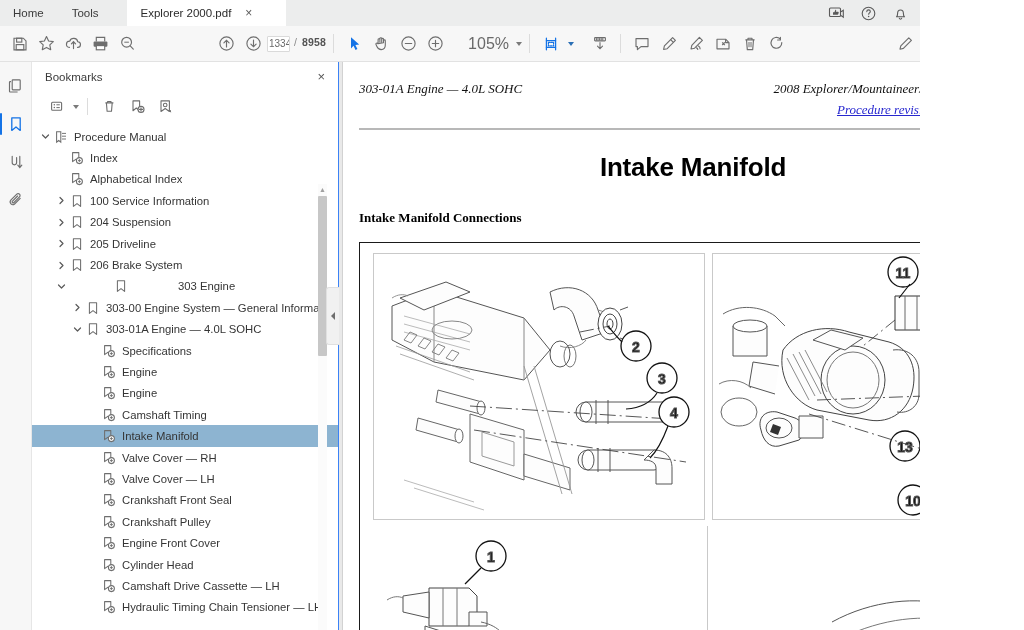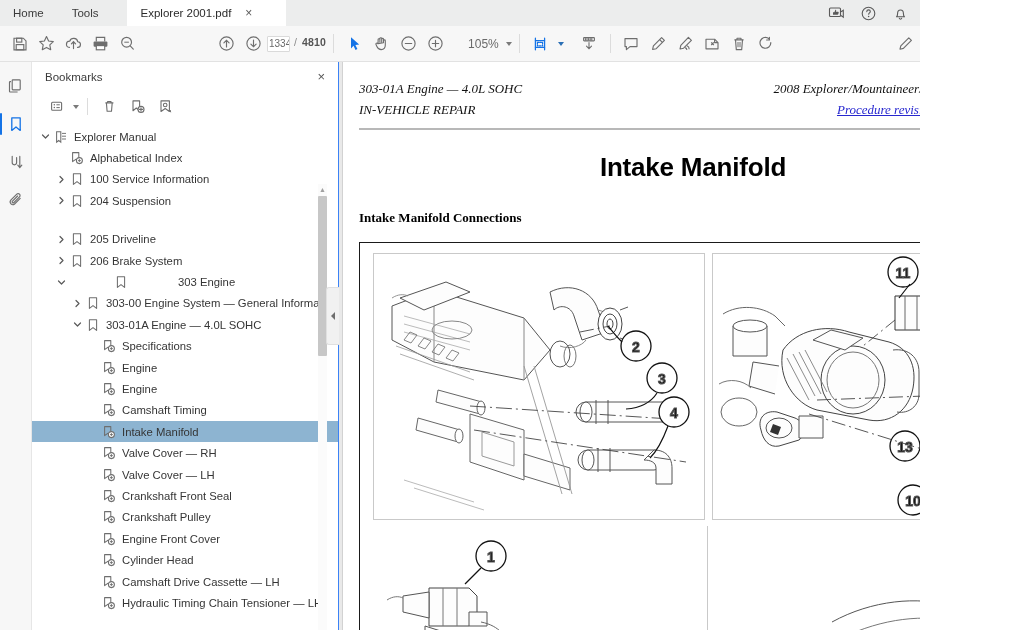--- a/index.html
+++ b/index.html
@@ -30,21 +30,21 @@
   .tb-btn svg{display:block;}
   .sep{width:1px;height:19px;background:#dcdcdc;margin:0 7px;flex:none;}
   .pagebox{display:flex;align-items:flex-start;font-size:10.5px;color:#6a6a6a;white-space:nowrap;}
   .page-cur{
     width:23px;height:16px;border:1px solid #dadada;background:#fff;border-radius:1px;
     font-size:10px;color:#6a6a6a;text-align:left;padding:0 1px;overflow:hidden;
     display:flex;align-items:center;box-sizing:border-box;
   }
   .page-total{margin-left:5px;font-size:10.5px;color:#555;font-weight:bold;letter-spacing:.2px;}
   .page-slash{margin-left:4px;color:#8a8a8a;}
-  .zoomval{font-size:12px;color:#6a6a6a;margin-left:3px;}
+  .zoomval{font-size:16px;color:#6a6a6a;margin-left:3px;}
   .caret{width:0;height:0;border-left:3.5px solid transparent;border-right:3.5px solid transparent;border-top:4px solid #7a7a7a;margin-left:7px;}
   .caret.blue{border-top-color:#2a6fb5;margin-left:4px;}
 
   
   .body{flex:1;display:flex;min-height:0;position:relative;}
 
   
   .rail{width:31px;background:#f7f7f7;border-right:1px solid #e6e6e6;padding-top:11px;display:flex;flex-direction:column;align-items:center;gap:12px;flex:none;}
   .rail-btn{width:26px;height:26px;display:flex;align-items:center;justify-content:center;cursor:pointer;position:relative;}
   .rail-btn.active::before{content:"";position:absolute;left:-3px;top:2px;bottom:2px;width:2px;background:#1473e6;border-radius:1px;}
@@ -106,21 +106,21 @@
 </style>
 </head>
 <body>
 
 <div class="app">
 
   <div class="tabbar">
     <div class="menu-item">Home</div>
     <div class="menu-item">Tools</div>
     <div class="doc-tab">
-      <span class="tab-title">Explorer 2001.pdf</span>
+      <span class="tab-title">Explorer 2000.pdf</span>
       <span class="tab-close">×</span>
     </div>
     <div class="tabbar-right">
       <span class="ic">
         <svg width="17" height="17" viewBox="0 0 17 17" fill="none" stroke="#5a5a5a" stroke-width="1.1">
           <rect x="1.5" y="3" width="11" height="8.5" rx="1"></rect>
           <path d="M13 10.5l2.3 1.6V5.2L13 6.8" fill="none"></path>
           <path d="M5 9.5V7.2h1.4l1-2.4c.5-.1.9.2.8.8l-.3 1.2h2.1c.5 0 .8.4.7.9l-.5 1.6c-.1.3-.3.5-.7.5H5z" fill="#5a5a5a" stroke="none"></path>
         </svg>
       </span>
@@ -187,21 +187,21 @@
     <div class="tb-btn">
       <svg width="19" height="19" viewBox="0 0 19 19" fill="none" stroke="#6e6e6e" stroke-width="1.15" stroke-linecap="round">
         <circle cx="9.5" cy="9.5" r="6.6"></circle>
         <path d="M9.5 6v6.7M6.9 10.2l2.6 2.6 2.6-2.6"></path>
       </svg>
     </div>
 
     <div class="pagebox">
       <div class="page-cur">1334</div>
       <span class="page-slash">/</span>
-      <span class="page-total">4810</span>
+      <span class="page-total">8958</span>
     </div>
 
     <div class="sep"></div>
 
     <div class="tb-btn">
       <svg width="19" height="19" viewBox="0 0 19 19">
         <path d="M6 3.3l8.2 7.1-3.8.5 2 4.2-1.9.9-2-4.3-2.5 2.8z" fill="#1473e6"></path>
       </svg>
     </div>
     <div class="tb-btn">
@@ -366,21 +366,32 @@
               <svg width="9" height="9" viewBox="0 0 9 9" fill="none" stroke="#5a5a5a" stroke-width="1.2" stroke-linecap="round" stroke-linejoin="round">
                 <path d="M1.5 3l3 3 3-3"></path>
               </svg>
             </span>
             <span class="bm-ico">
               <svg width="14" height="14" viewBox="0 0 14 14" fill="none" stroke="#6e6e6e" stroke-width="1.05">
                 <path d="M2.6 1.8h4.2v10.4l-2.1-1.7-2.1 1.7z"></path>
                 <path d="M8 3.4h4M8 6.2h4M8 9h4" stroke-width=".95"></path>
               </svg>
             </span>
-            <span class="row-label">Explorer Manual</span>
+            <span class="row-label">Procedure Manual</span>
+          </div>
+          <div class="row" style="padding-left: 22px;">
+            <span class="twisty empty"></span>
+            <span class="bm-ico">
+              <svg width="14" height="14" viewBox="0 0 14 14" fill="none" stroke="#6e6e6e" stroke-width="1.05" stroke-linejoin="round">
+                <path d="M2.6 1.6h6.2v9L5.7 8.3 2.6 10.6z"></path>
+                <circle cx="9.4" cy="9.6" r="3" fill="#fff"></circle>
+                <path d="M7.9 9.6h3M9.4 8.1v3" stroke-width=".9"></path>
+              </svg>
+            </span>
+            <span class="row-label">Index</span>
           </div>
           <div class="row" style="padding-left: 22px;">
             <span class="twisty empty"></span>
             <span class="bm-ico">
               <svg width="14" height="14" viewBox="0 0 14 14" fill="none" stroke="#6e6e6e" stroke-width="1.05" stroke-linejoin="round">
                 <path d="M2.6 1.6h6.2v9L5.7 8.3 2.6 10.6z"></path>
                 <circle cx="9.4" cy="9.6" r="3" fill="#fff"></circle>
                 <path d="M7.9 9.6h3M9.4 8.1v3" stroke-width=".9"></path>
               </svg>
             </span>
@@ -405,44 +416,44 @@
                 <path d="M3 1.5l3 3-3 3"></path>
               </svg>
             </span>
             <span class="bm-ico">
               <svg width="14" height="14" viewBox="0 0 14 14" fill="none" stroke="#6e6e6e" stroke-width="1.05" stroke-linejoin="round">
                 <path d="M3.4 1.8h7.2v10.6L7 9.6l-3.6 2.8z"></path>
               </svg>
             </span>
             <span class="row-label">204 Suspension</span>
           </div>
-          <div class="row" style="padding-left: 22px; margin-top: 17px;">
-            <span class="twisty">
-              <svg width="9" height="9" viewBox="0 0 9 9" fill="none" stroke="#5a5a5a" stroke-width="1.2" stroke-linecap="round" stroke-linejoin="round">
-                <path d="M3 1.5l3 3-3 3"></path>
-              </svg>
-            </span>
-            <span class="bm-ico">
-              <svg width="14" height="14" viewBox="0 0 14 14" fill="none" stroke="#6e6e6e" stroke-width="1.05" stroke-linejoin="round">
-                <path d="M3.4 1.8h7.2v10.6L7 9.6l-3.6 2.8z"></path>
-              </svg>
-            </span>
-            <span class="row-label">205 Driveline</span>
-          </div>
           <div class="row" style="padding-left: 22px;">
             <span class="twisty">
               <svg width="9" height="9" viewBox="0 0 9 9" fill="none" stroke="#5a5a5a" stroke-width="1.2" stroke-linecap="round" stroke-linejoin="round">
                 <path d="M3 1.5l3 3-3 3"></path>
               </svg>
             </span>
             <span class="bm-ico">
               <svg width="14" height="14" viewBox="0 0 14 14" fill="none" stroke="#6e6e6e" stroke-width="1.05" stroke-linejoin="round">
                 <path d="M3.4 1.8h7.2v10.6L7 9.6l-3.6 2.8z"></path>
               </svg>
             </span>
+            <span class="row-label">205 Driveline</span>
+          </div>
+          <div class="row" style="padding-left: 22px;">
+            <span class="twisty">
+              <svg width="9" height="9" viewBox="0 0 9 9" fill="none" stroke="#5a5a5a" stroke-width="1.2" stroke-linecap="round" stroke-linejoin="round">
+                <path d="M3 1.5l3 3-3 3"></path>
+              </svg>
+            </span>
+            <span class="bm-ico">
+              <svg width="14" height="14" viewBox="0 0 14 14" fill="none" stroke="#6e6e6e" stroke-width="1.05" stroke-linejoin="round">
+                <path d="M3.4 1.8h7.2v10.6L7 9.6l-3.6 2.8z"></path>
+              </svg>
+            </span>
             <span class="row-label">206 Brake System</span>
           </div>
           <div class="row" style="padding-left: 22px; gap: 44px;">
             <span class="twisty">
               <svg width="9" height="9" viewBox="0 0 9 9" fill="none" stroke="#5a5a5a" stroke-width="1.2" stroke-linecap="round" stroke-linejoin="round">
                 <path d="M1.5 3l3 3 3-3"></path>
               </svg>
             </span>
             <span class="bm-ico">
               <svg width="14" height="14" viewBox="0 0 14 14" fill="none" stroke="#6e6e6e" stroke-width="1.05" stroke-linejoin="round">
@@ -632,21 +643,20 @@
         <i></i>
       </div>
     </div>
 
     <div class="docarea">
       <div class="page">
 
         <div class="hdr">
           <div class="hdr-l">
             <div>303-01A Engine — 4.0L SOHC</div>
-            <div>IN-VEHICLE REPAIR</div>
           </div>
           <div class="hdr-r">
             <div>2008 Explorer/Mountaineer/Explorer Sport Trac</div>
             <div><span class="hdr-link">Procedure revision date: 11/20/2006</span></div>
           </div>
         </div>
         <div class="hdr-rule"></div>
 
         <div class="doc-title">Intake Manifold</div>
         <div class="doc-sub">Intake Manifold Connections</div>

